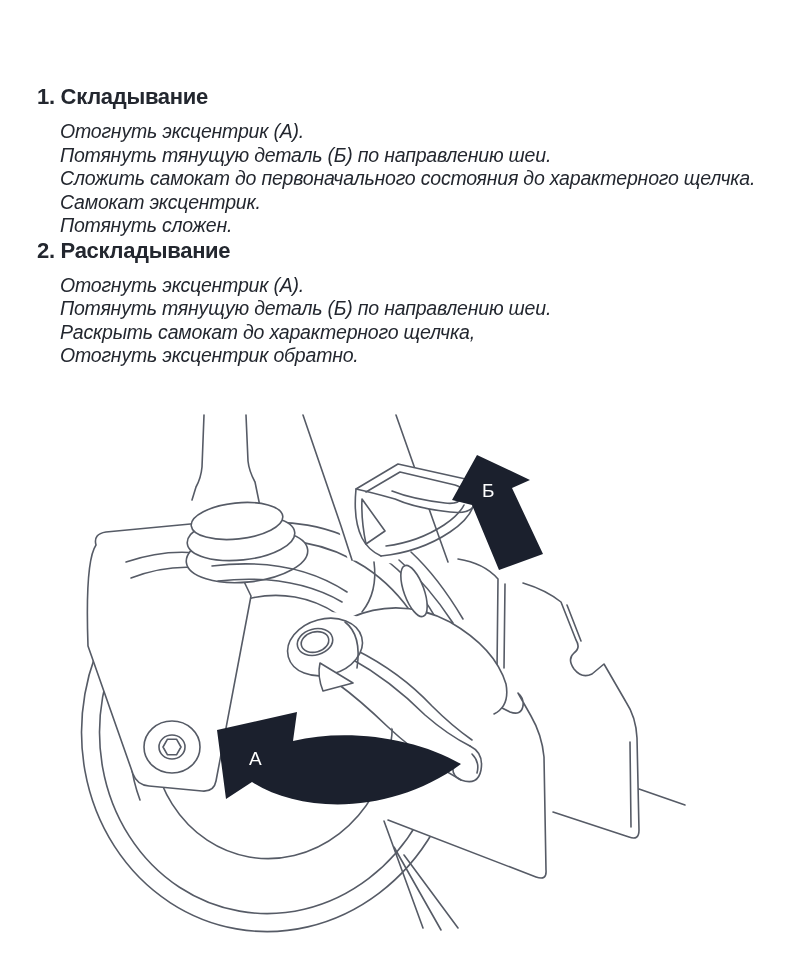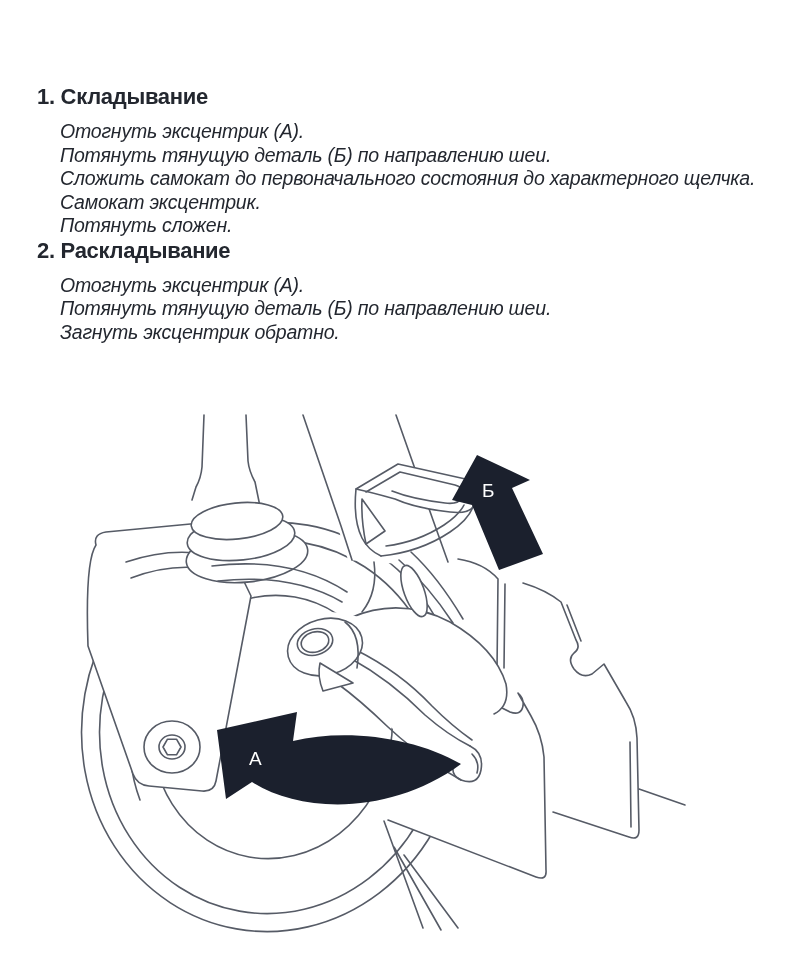--- a/index.html
+++ b/index.html
@@ -65,21 +65,22 @@
       <p>Самокат эксцентрик.</p>
       <p>Потянуть сложен.</p>
     </div>
   </div>
 
   <div class="section">
     <h2>2. Раскладывание</h2>
     <div class="steps">
       <p>Отогнуть эксцентрик (А).</p>
       <p>Потянуть тянущую деталь (Б) по направлению шеи.</p>
-      <p>Загнуть эксцентрик обратно.</p>
+      <p>Раскрыть самокат до характерного щелчка,</p>
+      <p>Отогнуть эксцентрик обратно.</p>
     </div>
   </div>
 
 </div>
 
 <svg class="figure-layer" viewBox="0 0 807 970" xmlns="http://www.w3.org/2000/svg">
 
   <g>
     <ellipse class="wf" cx="272" cy="727" rx="190" ry="205" transform="rotate(10 272 727)"></ellipse>
     <ellipse class="ln" cx="272" cy="727" rx="172" ry="187" transform="rotate(10 272 727)"></ellipse>

